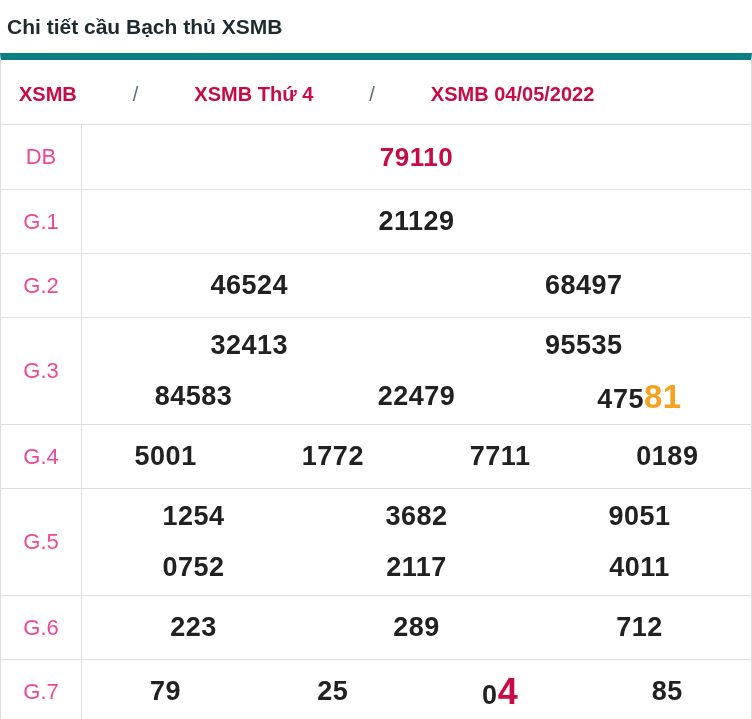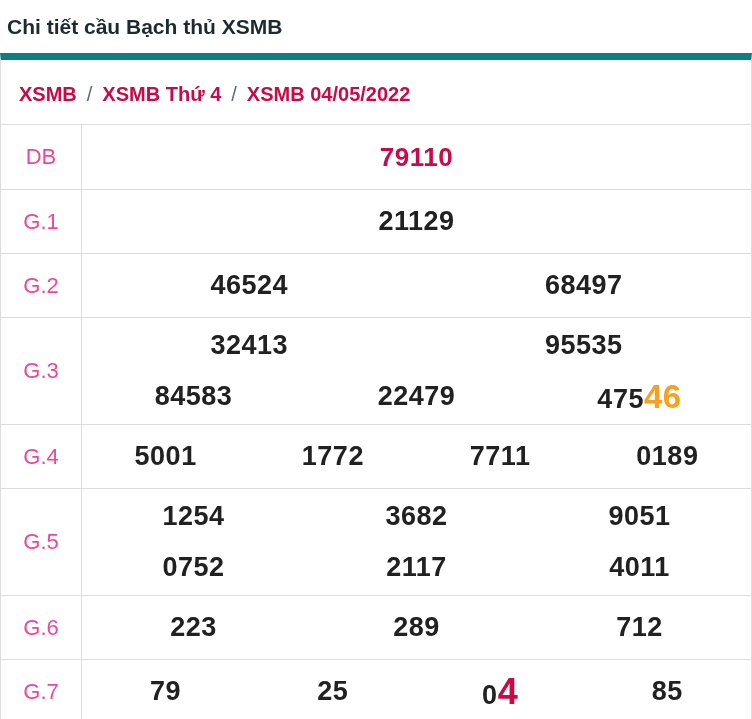--- a/index.html
+++ b/index.html
@@ -31,20 +31,21 @@
     border-top:7px solid var(--teal);
   }
   .breadcrumb{
     height:65px;
     display:flex;
     align-items:center;
     padding:4px 18px 0 18px;
     border-bottom:1px solid var(--border);
     font-size:20px;
     font-weight:600;
+    gap:46px;
   }
   .breadcrumb a{
     color:var(--crimson);
     text-decoration:none;
     cursor:pointer;
   }
   .crumb-sep{
     color:var(--sep);
     margin:0 10px;
     font-weight:400;
@@ -133,21 +134,21 @@
       <div class="prize-row tall">
         <div class="prize-label">G.3</div>
         <div class="prize-values">
           <div class="value-line">
             <div class="value-cell"><span>32413</span></div>
             <div class="value-cell"><span>95535</span></div>
           </div>
           <div class="value-line">
             <div class="value-cell"><span>84583</span></div>
             <div class="value-cell"><span>22479</span></div>
-            <div class="value-cell"><span>475</span><span class="hl-orange">46</span></div>
+            <div class="value-cell"><span>475</span><span class="hl-orange">81</span></div>
           </div>
         </div>
       </div>
       <div class="prize-row">
         <div class="prize-label">G.4</div>
         <div class="prize-values">
           <div class="value-line">
             <div class="value-cell"><span>5001</span></div>
             <div class="value-cell"><span>1772</span></div>
             <div class="value-cell"><span>7711</span></div>

